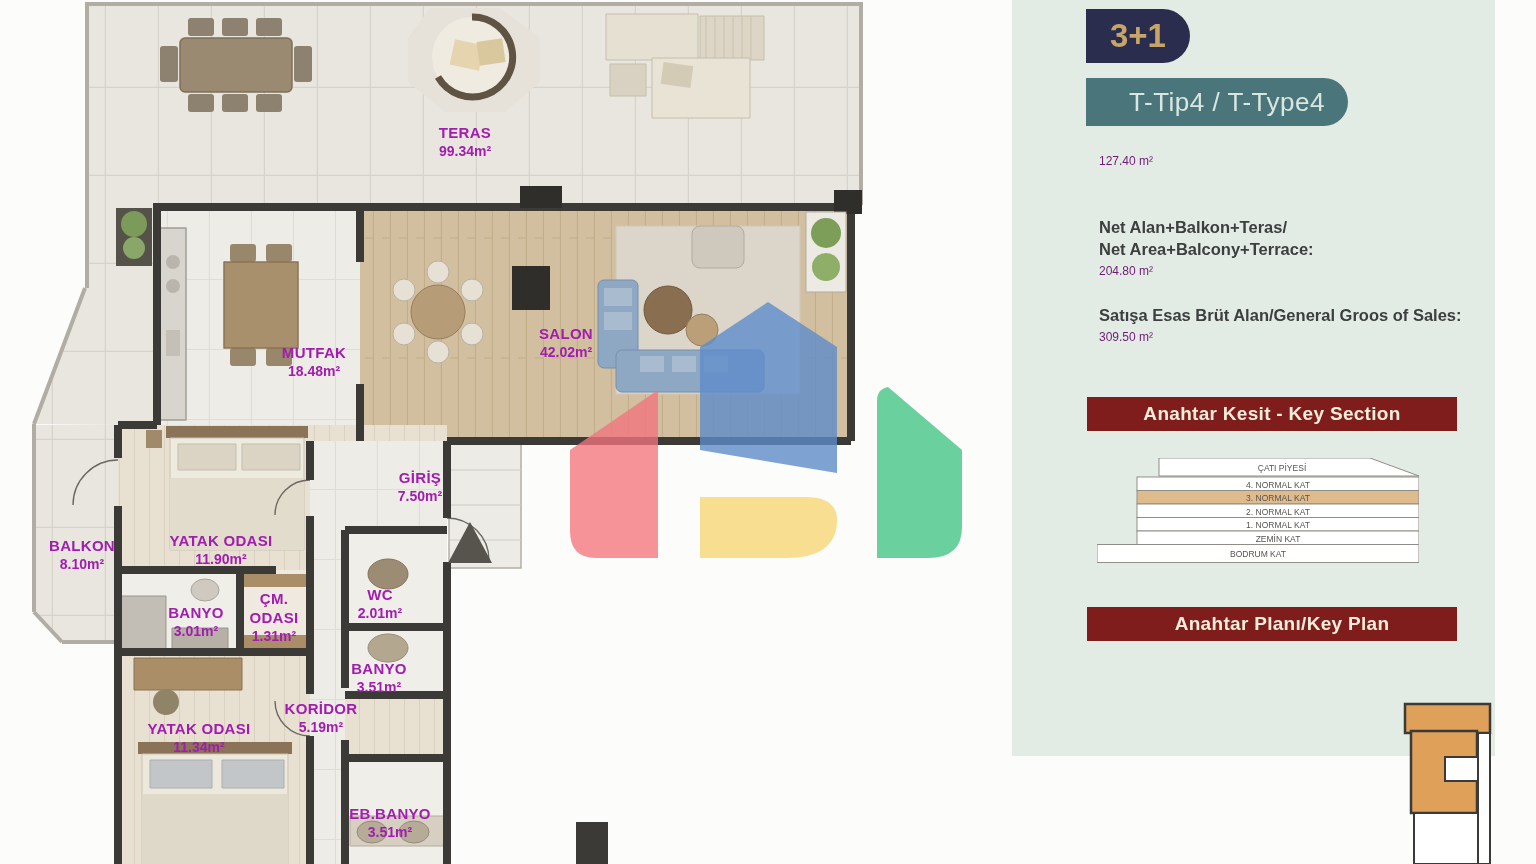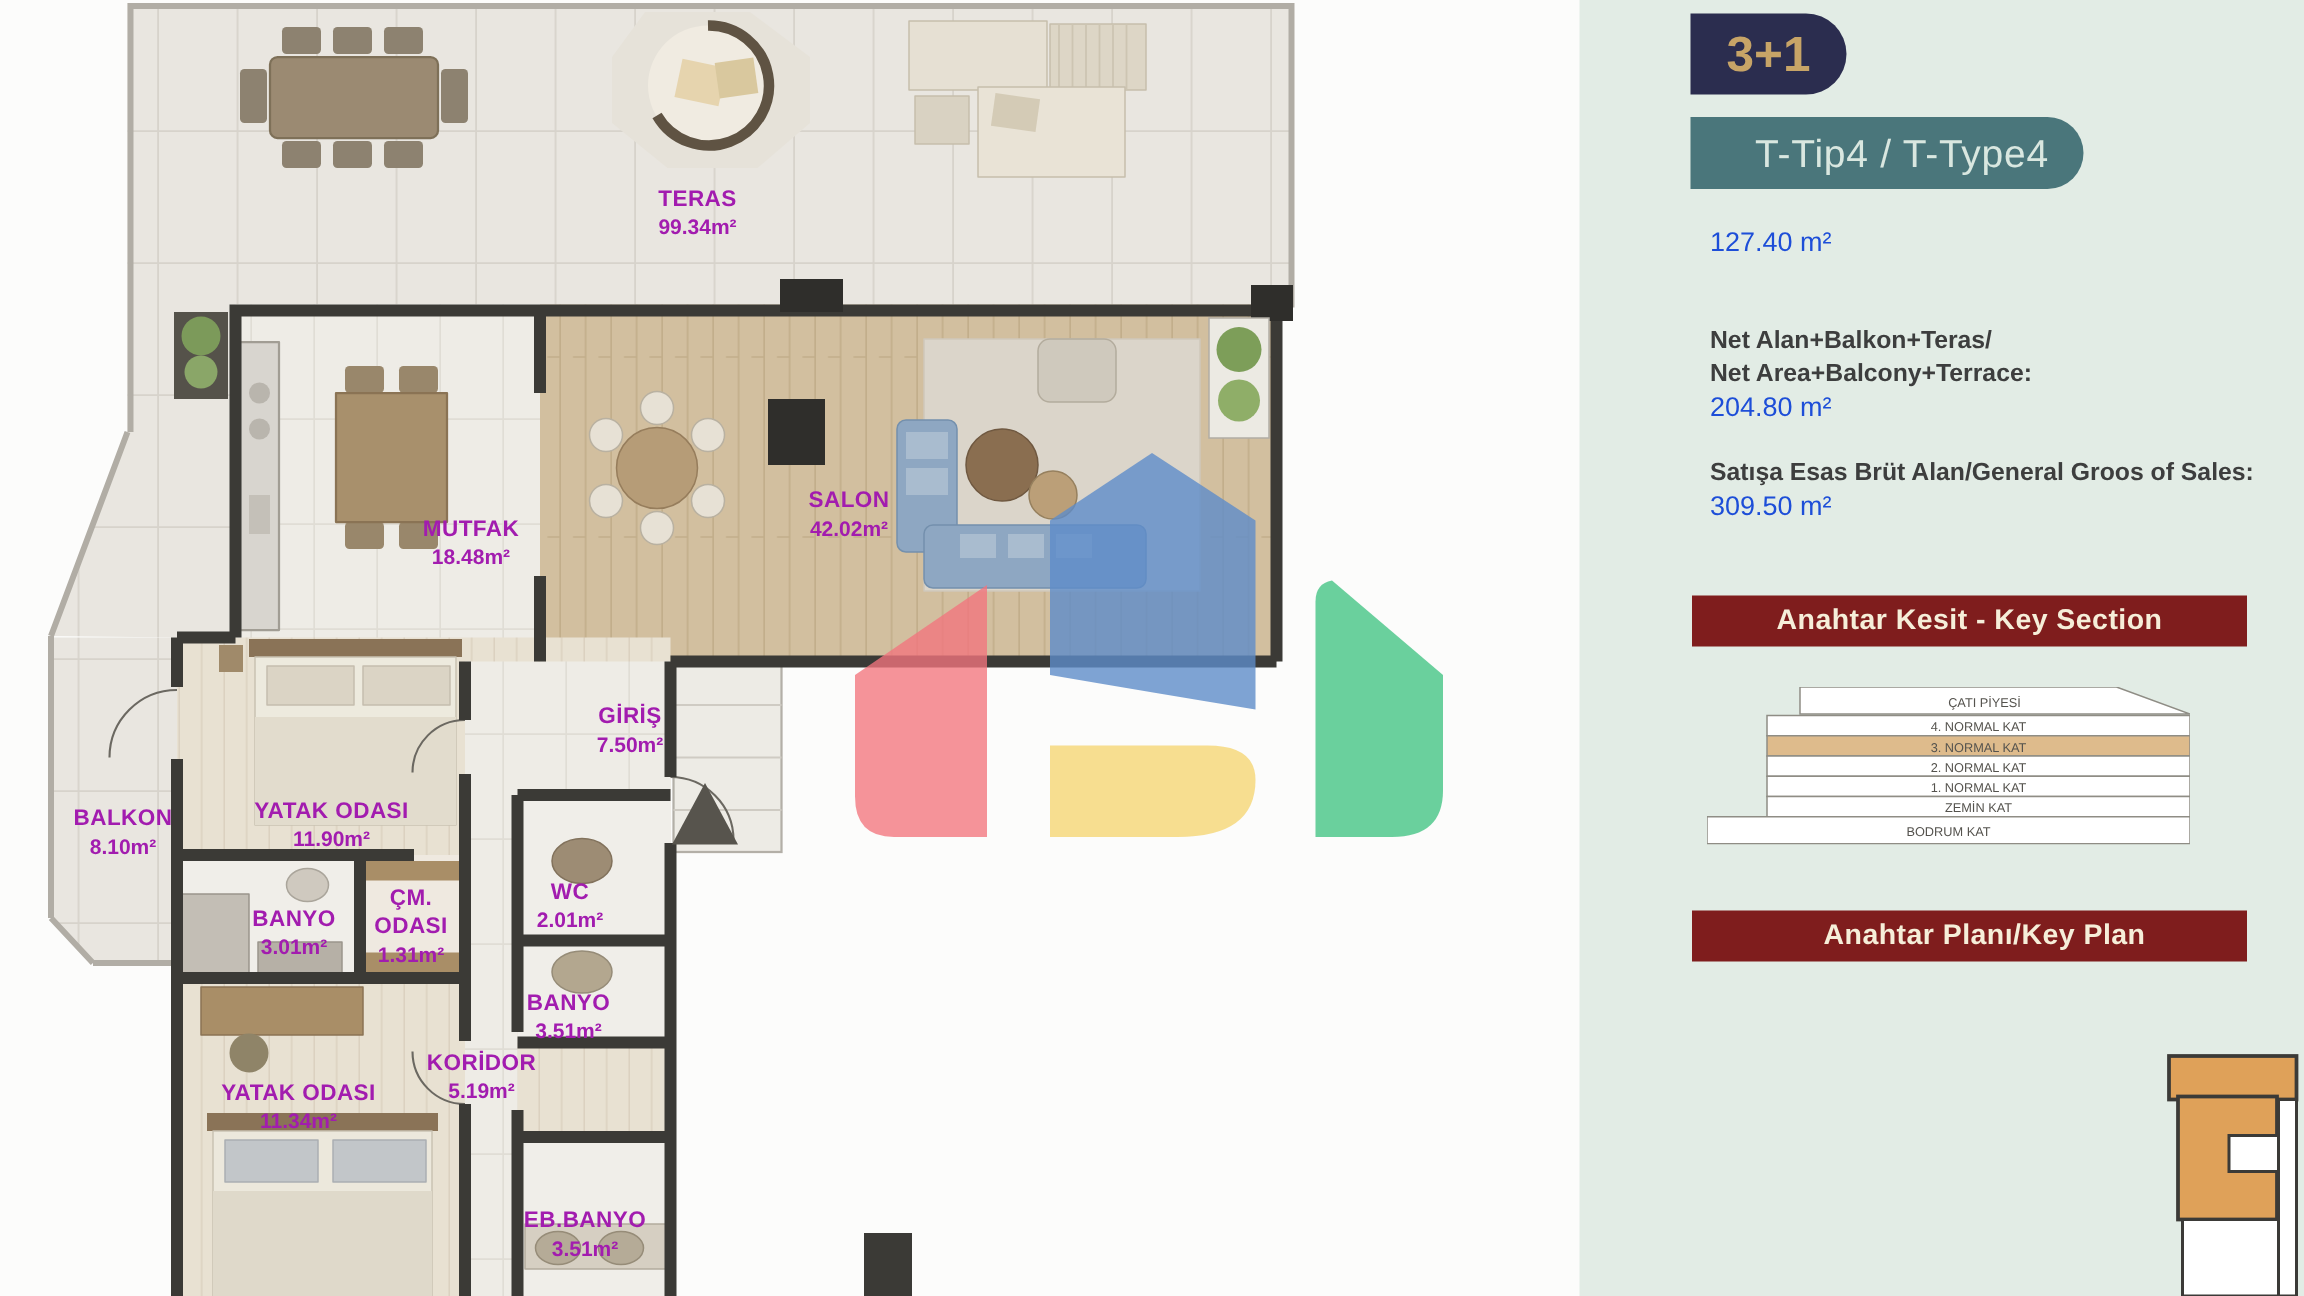--- a/index.html
+++ b/index.html
@@ -10,38 +10,38 @@
   }
   .plan-svg { position:absolute; left:0; top:0; }
   .plan-label {
     position:absolute; transform:translateX(-50%);
     text-align:center; color:#a21caf; font-weight:bold; white-space:pre-line;
   }
   .plan-label .nm { font-size:15px; line-height:19px; letter-spacing:.3px; }
   .plan-label .ar { font-size:14px; line-height:18px; }
 
   .sidebar {
-    position:absolute; left:1053px; top:0; width:483px; height:864px;
+    position:absolute; left:1012px; top:0; width:483px; height:756px;
     background:#e2ece5;
   }
   .badge-unit {
     position:absolute; left:74px; top:9px; width:104px; height:54px;
     background:#2b2d4f; border-radius:0 27px 27px 0;
     color:#c7a467; font-size:33px; font-weight:bold;
     display:flex; align-items:center; justify-content:center;
   }
   .badge-type {
     position:absolute; left:74px; top:78px; width:262px; height:48px;
     background:#4a767b; border-radius:0 24px 24px 0;
     color:#d9e7e0; font-size:26px; letter-spacing:.5px;
     display:flex; align-items:center; justify-content:center;padding-left:20px;
   }
   .stat { position:absolute; left:87px; width:390px; }
   .stat .lbl { font-weight:bold; font-size:16.5px; line-height:22px; color:#3d3e3e; white-space:pre-line; }
-  .stat .val { font-size:18px; line-height:23px; color:#1d4ed8; }
+  .stat .val { font-size:12px; line-height:23px; color:#701a75; }
   .stat1 { top:150px; } .stat2 { top:216px; } .stat3 { top:304px; }
   .banner {
     position:absolute; left:75px; width:370px; height:34px;
     background:#7f1d1d; color:#f6eed9; font-size:19px; font-weight:bold;
     letter-spacing:.3px; display:flex; align-items:center; justify-content:center;
   }
   .banner1 { top:397px; } .banner2 { top:607px;padding-left:20px; }
   .ksec  { position:absolute; left:85px;  top:458px; }
   .kplan { position:absolute; left:330px; top:697px; }
   .ksec text { font-family:"Liberation Sans", sans-serif; font-size:8.5px; fill:#55534e; }

